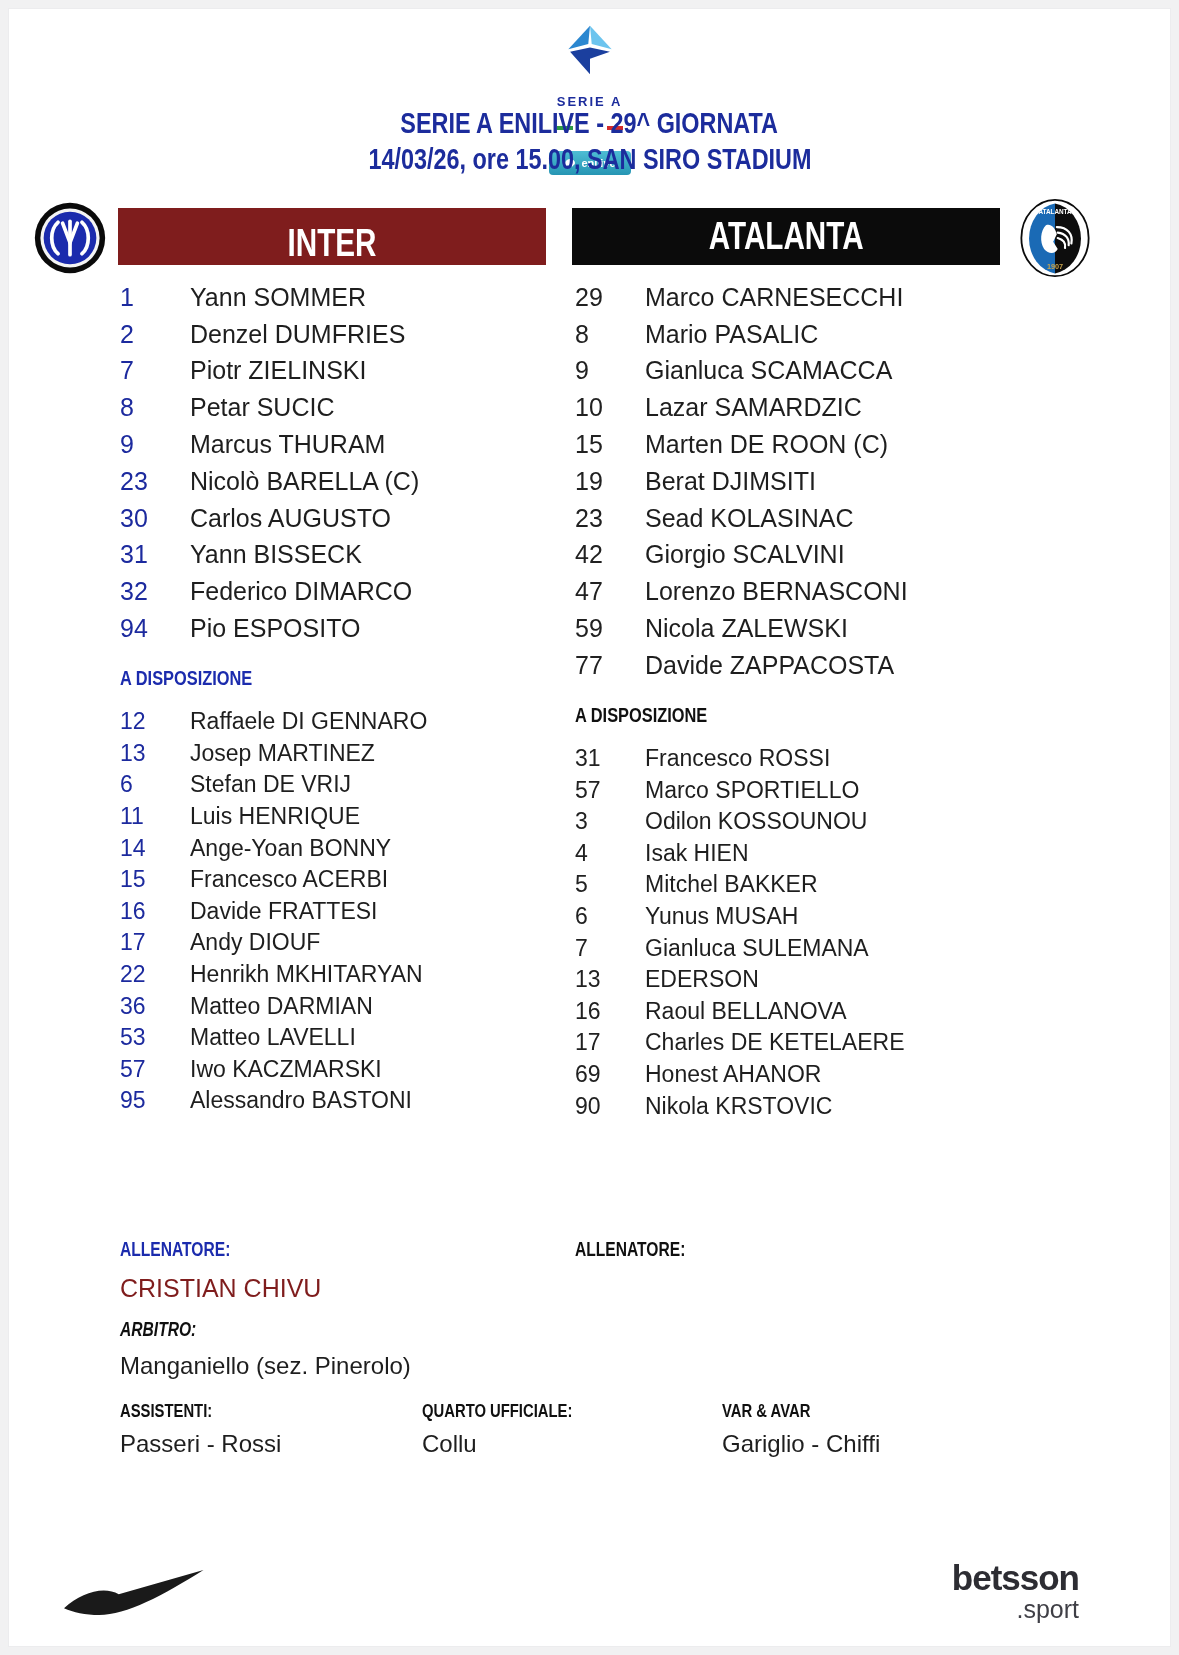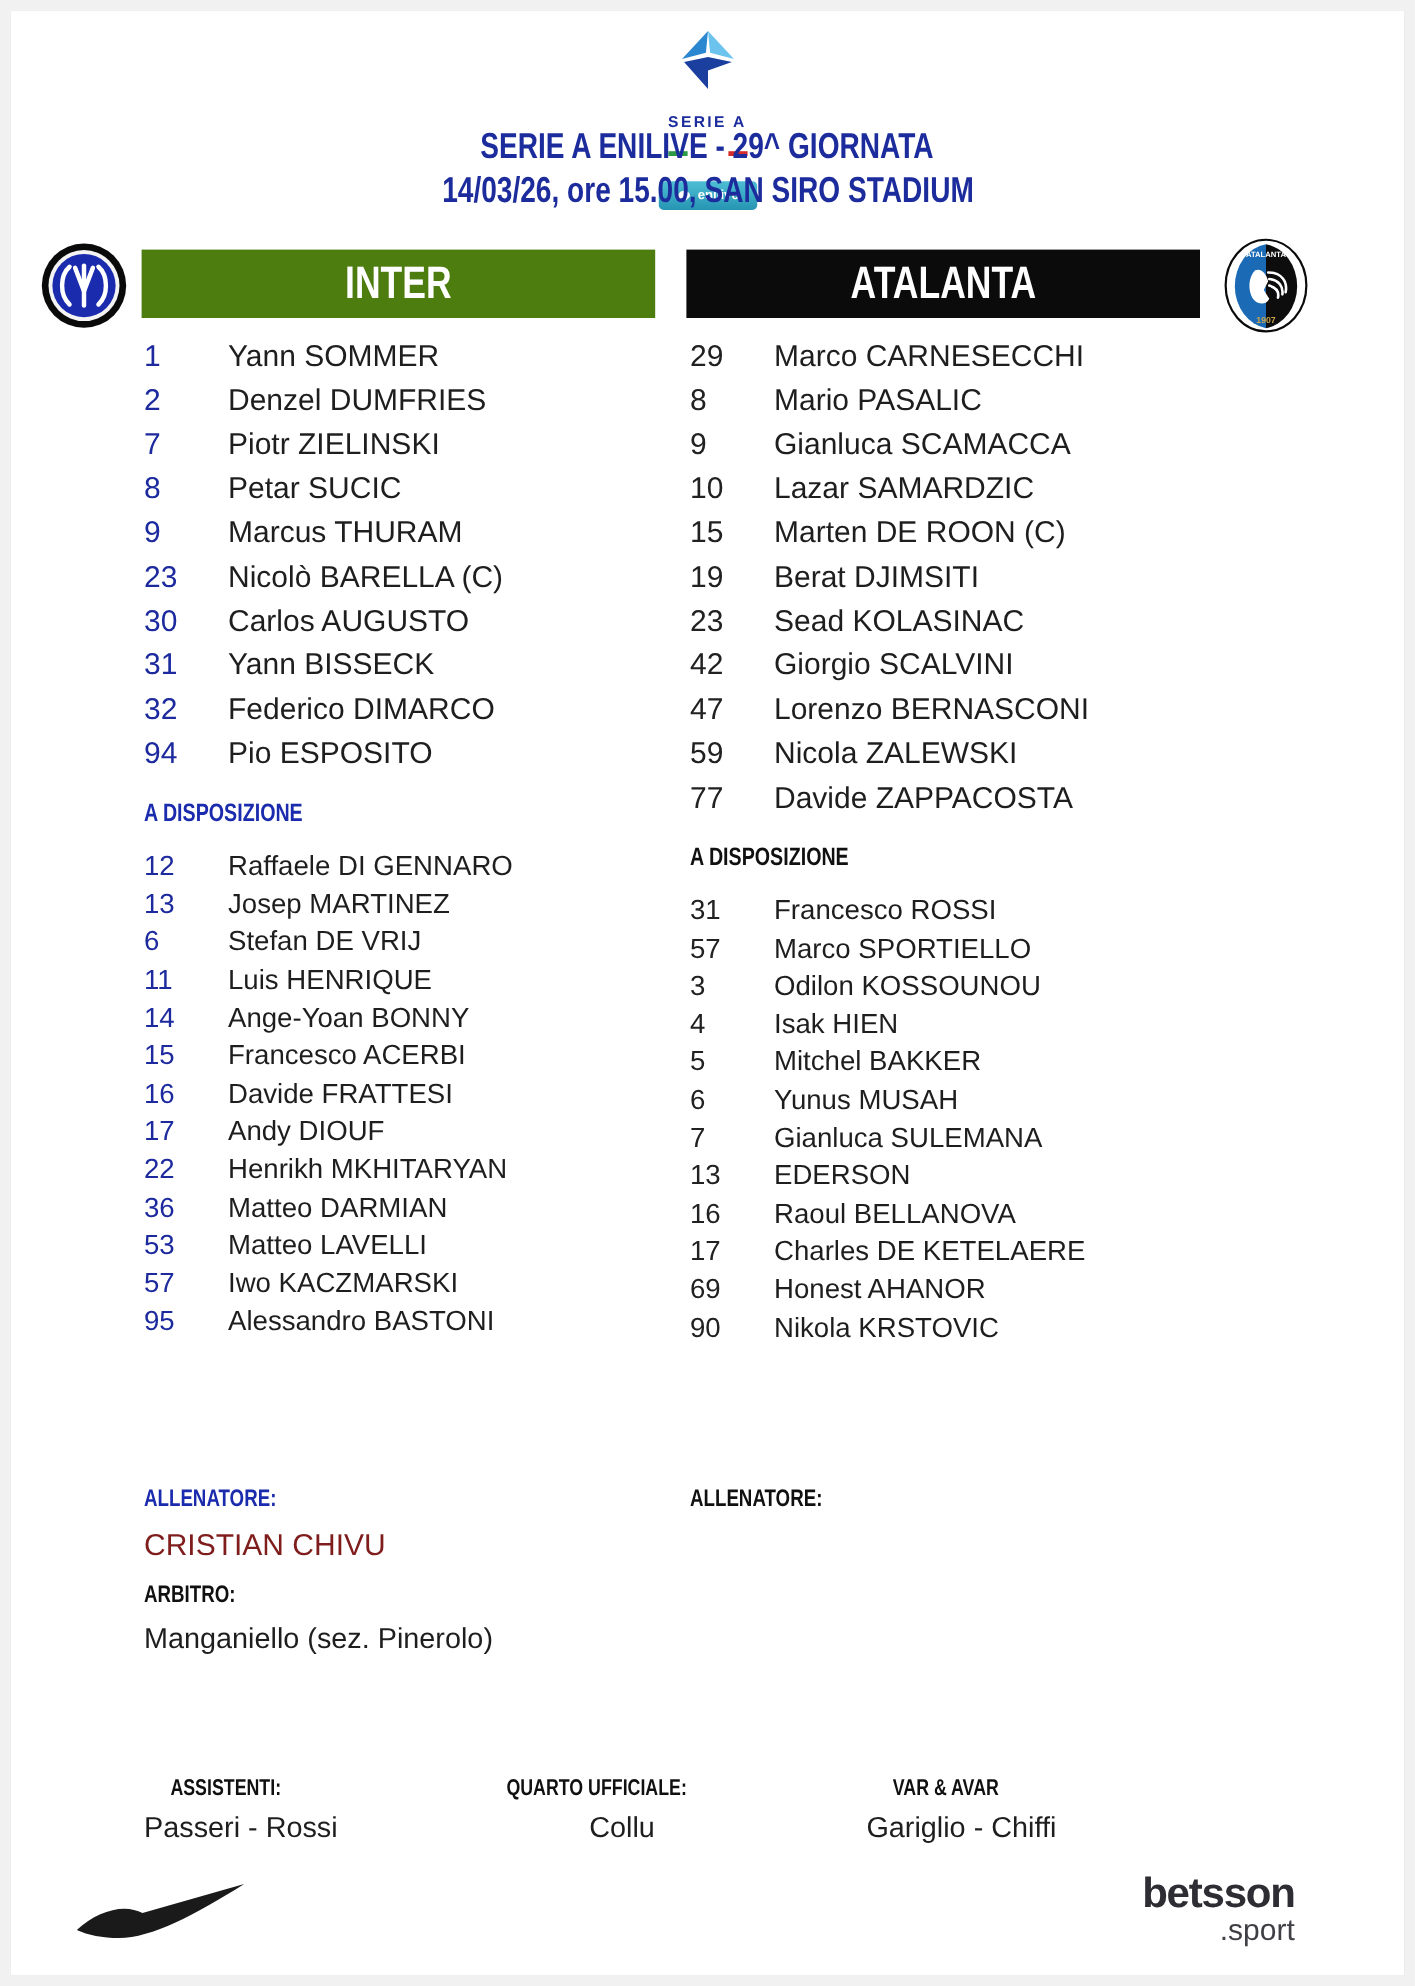--- a/index.html
+++ b/index.html
@@ -20,21 +20,21 @@
   .flag-green{width:16px;height:4px;background:#2e9a46;}
   .flag-red{width:16px;height:4px;background:#d42b2b;}
   .enilive-badge{margin-top:3px;width:82px;height:24px;border-radius:4px;
     background:linear-gradient(#4ebdd4,#2695b3);display:flex;align-items:center;justify-content:center;gap:4px;}
   .enilive-badge span{color:#fff;font-size:11px;font-weight:bold;}
   .title-line{left:0;right:0;text-align:center;color:#1c2c9c;font-size:30px;line-height:34px;}
   .t1{top:106px;}
   .t2{top:142px;}
   
   .team-bar{top:208px;height:57px;display:flex;align-items:center;justify-content:center;color:#fff;font-size:38px;}
-  .bar-inter{left:118px;width:428px;background:#4d7c0f;}
+  .bar-inter{left:118px;width:428px;background:#7f1d1d;align-items:flex-end;}
   .bar-atalanta{left:572px;width:428px;background:#0b0b0b;}
   
   .team-col{top:279px;width:440px;}
   .col-left{left:120px;}
   .col-right{left:575px;}
   .row{display:flex;align-items:center;}
   .starter{height:36.8px;font-size:25px;}
   .sub{height:31.6px;font-size:23px;}
   .num{width:70px;flex:0 0 70px;}
   .team-inter .num{color:#1c2a9e;}
@@ -44,23 +44,23 @@
   .team-inter .section-label{color:#1b2bad;}
   .team-atalanta .section-label{color:#101010;}
   .subs-list{margin-top:16px;}
   
   .coach{width:430px;}
   .coach-label{font-size:20px;height:24px;}
   .coach-inter .coach-label{color:#1b2bad;}
   .coach-atalanta .coach-label{color:#101010;}
   .coach-name{margin-top:12px;font-size:25px;color:#7f1d1d;}
   .ref-block{left:120px;top:1318px;}
-  .ref-label{font-size:20px;height:24px;color:#101010;}
+  .ref-label{font-size:20px;height:24px;color:#101010;font-style:italic;}
   .ref-name{margin-top:10px;font-size:24px;}
-  .off-col{top:1480px;text-align:center;}
+  .off-col{top:1400px;}
   .off-label{font-size:19px;height:22px;color:#101010;}
   .off-value{margin-top:8px;font-size:24px;}
   
   .nike{left:58px;top:1566px;width:150px;height:56px;}
   .betsson{right:100px;top:1560px;text-align:right;}
   .betsson-main{font-size:35px;font-weight:bold;color:#2d2d33;letter-spacing:-1px;line-height:36px;}
   .betsson-suffix{font-size:25px;color:#3f3f46;line-height:26px;}
 </style>
 </head>
 <body>

